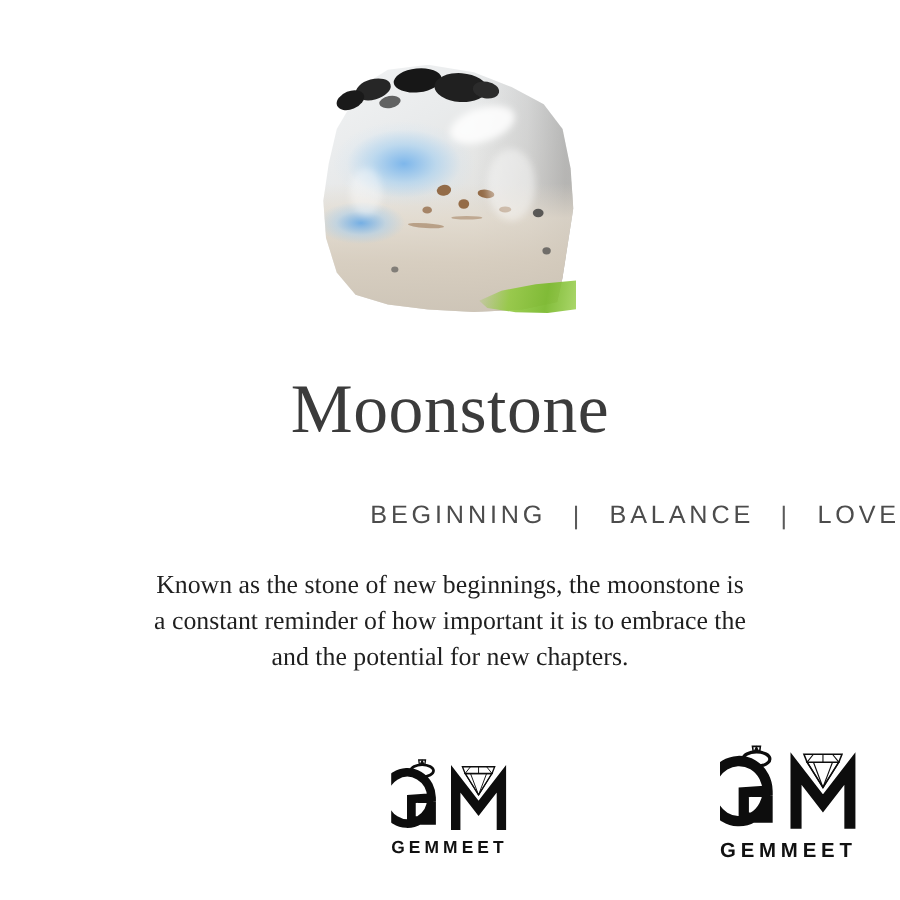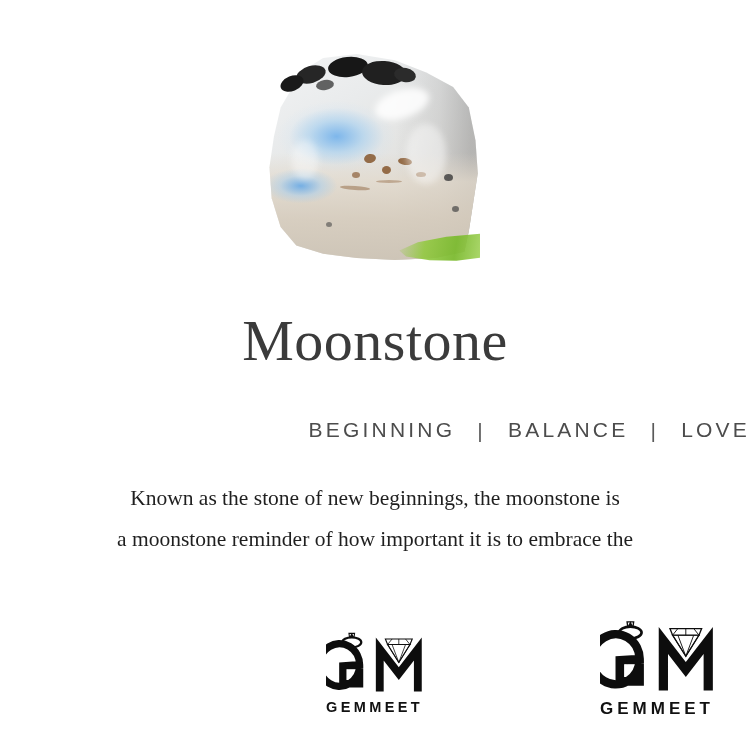--- a/index.html
+++ b/index.html
@@ -150,21 +150,21 @@
     position: absolute;
     left: 28px;
     top: 472px;
     width: 694px;
     text-align: center;
     font-family: "Liberation Serif", serif;
     font-size: 21.5px;
     line-height: 30px;
     color: #1f1f1f;
   }
-  .body-copy .line { display: block; white-space: nowrap; margin-top: 11px; }
+  .body-copy .line { display: block; white-space: nowrap; }
 
   
   .logo {
     position: absolute;
     color: #0d0d0d;
   }
   .logo-left  { left: 326px; top: 630px; width: 112px; }
   .logo-right { left: 600px; top: 618px; width: 132px; }
 
   .logo-mark { display: block; width: 100%; }
@@ -218,21 +218,22 @@
   <div class="keywords">
     <span>BEGINNING</span>
     <span class="kw-sep">|</span>
     <span>BALANCE</span>
     <span class="kw-sep">|</span>
     <span>LOVE</span>
   </div>
 
   <div class="body-copy">
     <span class="line">Known as the stone of new beginnings, the moonstone is</span>
-    <span class="line">a moonstone reminder of how important it is to embrace the</span>
+    <span class="line">a constant reminder of how important it is to embrace the</span>
+    <span class="line">and the potential for new chapters.</span>
   </div>
 
   <div class="logo logo-left">
     <svg class="logo-mark" viewBox="0 0 200 120" aria-hidden="true">
 
       <g fill="none" stroke="#0d0d0d" stroke-width="4">
         <ellipse cx="46" cy="22" rx="17" ry="9"></ellipse>
       </g>
       <path d="M42 13 L46 5 L50 13 Z" fill="#0d0d0d"></path>
       <path d="M41 6 L51 6 L50 13 L42 13 Z" fill="none" stroke="#0d0d0d" stroke-width="2"></path>

